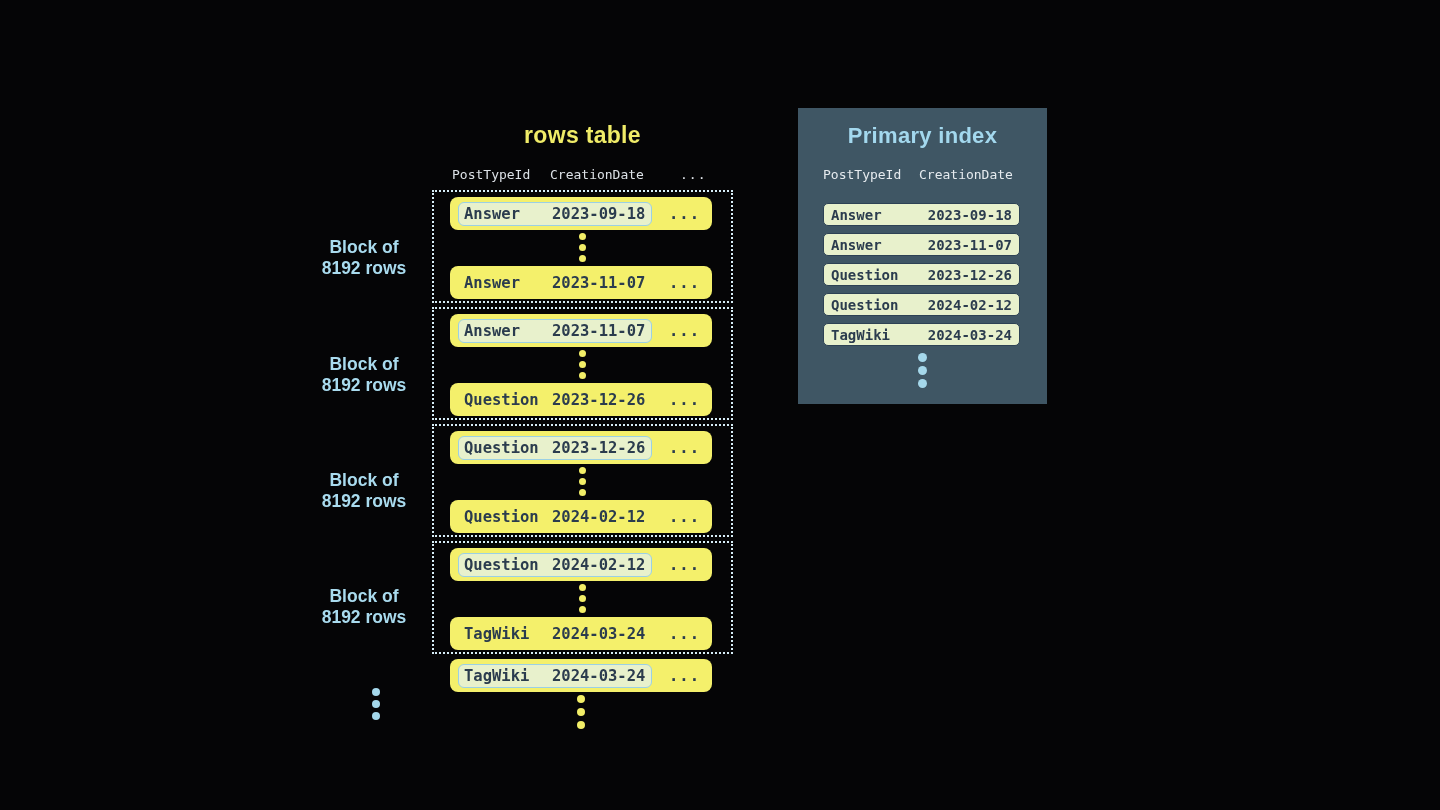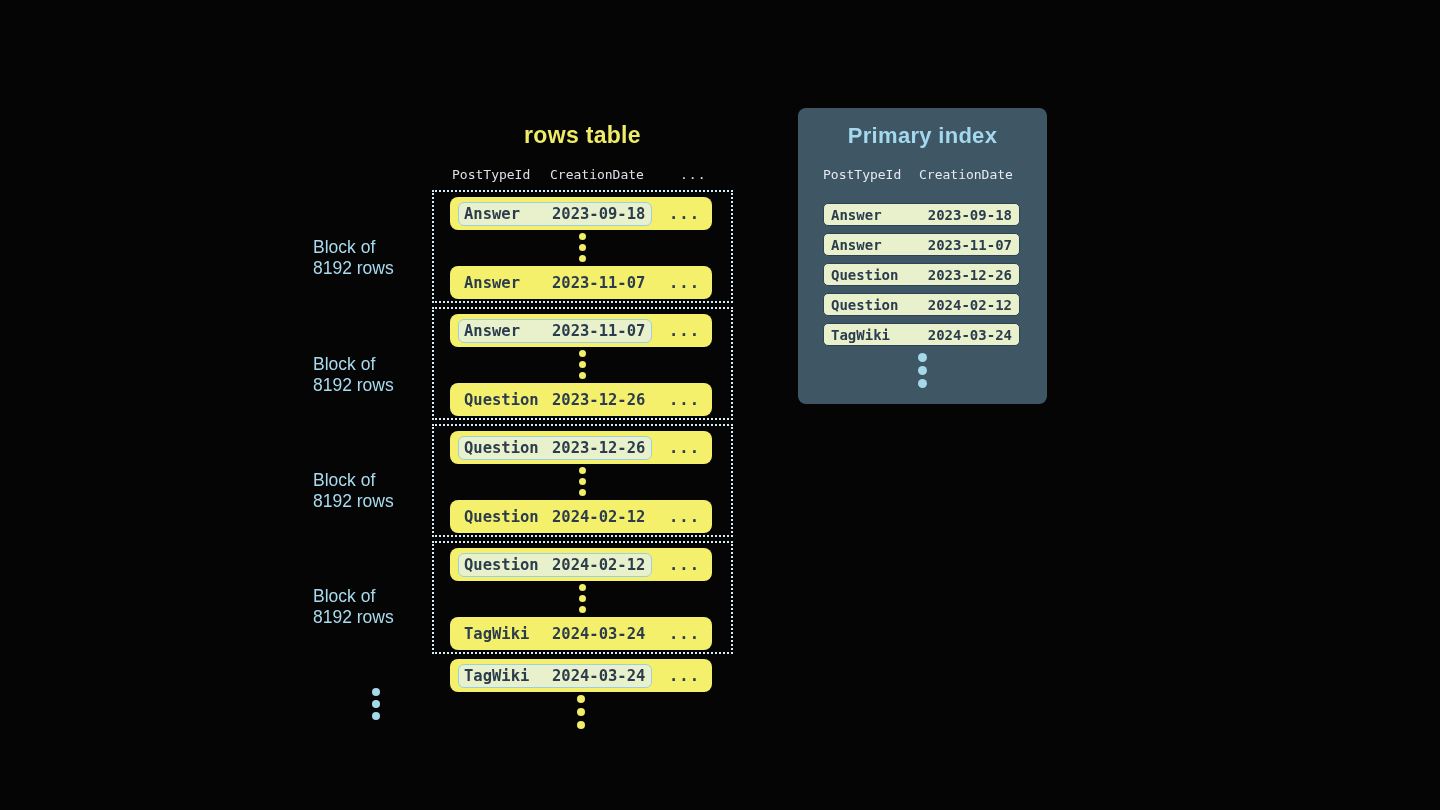--- a/index.html
+++ b/index.html
@@ -58,29 +58,30 @@
   .vdots.yellow i { background:#f2ee67; }
   .vdots.blue i   { background:#a5d8eb; }
   .block .vdots { position:absolute; left:0; right:0; top:41px; gap:4px; }
   .block .vdots i { width:7px; height:7px; }
   .vdots.table-bottom { position:absolute; left:567px; top:695px; width:28px; gap:5px; }
   .vdots.table-bottom i { width:8px; height:8px; }
   .vdots.left-bottom { position:absolute; left:362px; top:688px; width:28px; gap:4px; }
   .vdots.left-bottom i { width:8px; height:8px; }
 
   .block-label {
-    position:absolute; left:313px; width:132px;
-    font-size:17.5px; line-height:21px; color:#a9dbee; font-weight:400;
+    position:absolute; left:298px; width:132px;
+    text-align:center;
+    font-size:17.5px; line-height:21px; color:#a9dbee; font-weight:700;
   }
   .bl1 { top:237px; } .bl2 { top:354px; } .bl3 { top:470px; } .bl4 { top:586px; }
 
   
   .panel {
     position:absolute; left:798px; top:108px; width:249px; height:296px;
-    background:#3f5664; border-radius:8px;
+    background:#3f5664; border-radius:0;
   }
   .panel-title {
     position:absolute; top:15px; left:0; width:100%;
     text-align:center;
     font-size:22px; font-weight:700; color:#a3d8ee;
     letter-spacing:0.3px;
   }
   .panel-header {
     position:absolute; top:59px; left:0; width:100%; height:16px;
     font-family:"DejaVu Sans Mono", monospace;

